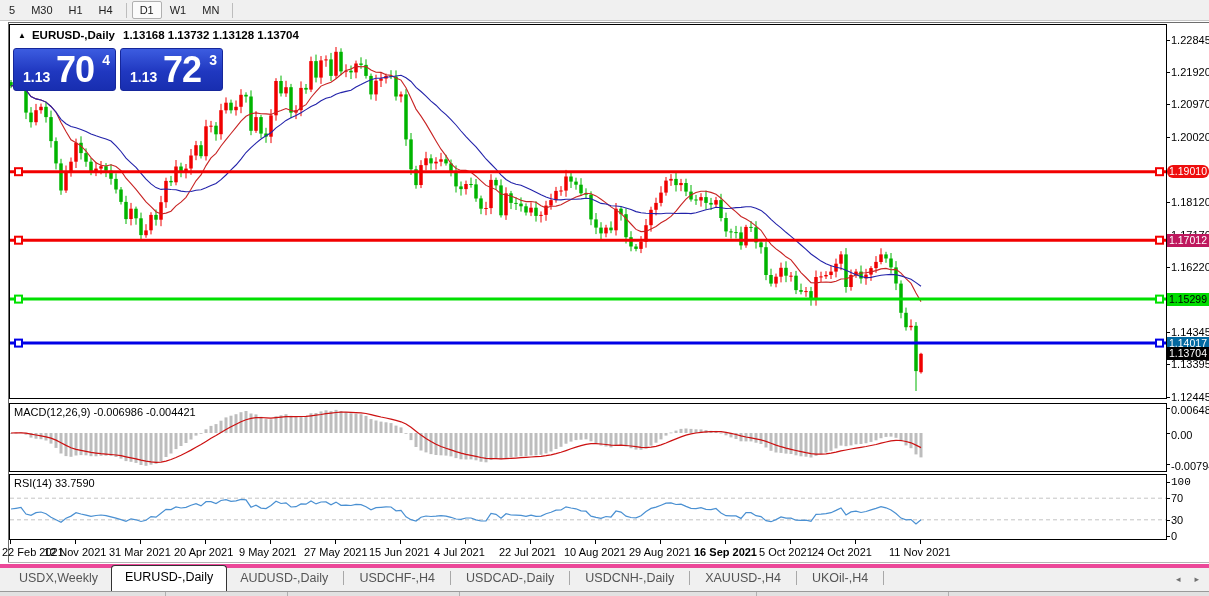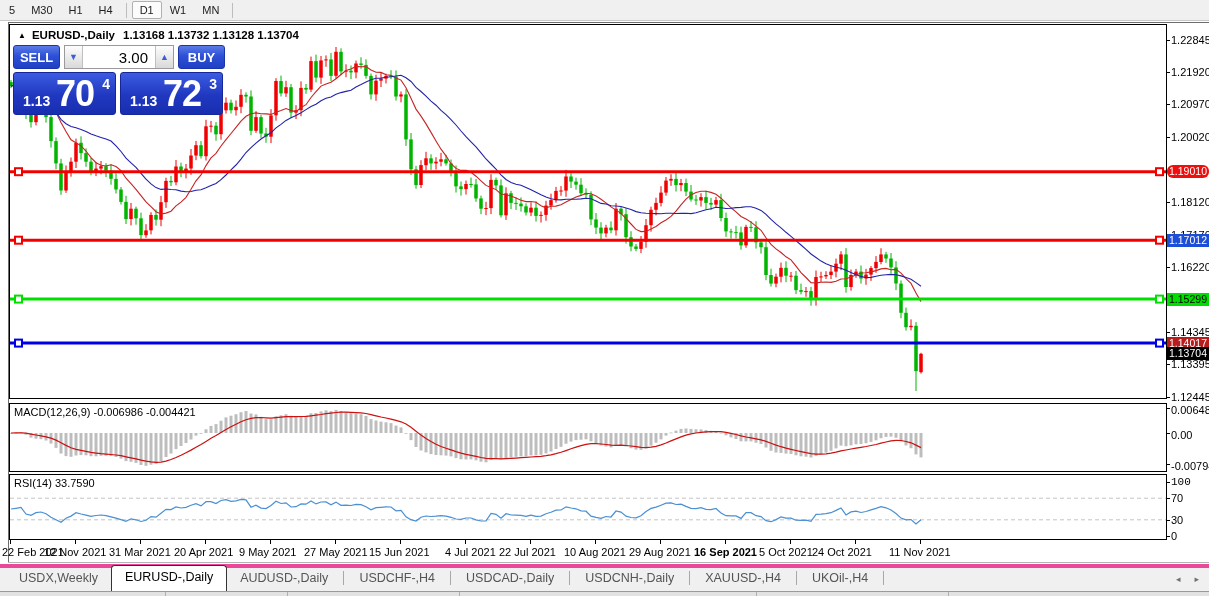--- a/index.html
+++ b/index.html
@@ -680,29 +680,20 @@
       <line x1="0" y1="44.8" x2="1156" y2="44.8" stroke="#c4c4c4" stroke-width="1" stroke-dasharray="4 3"></line>
       <polyline points="1,34.0 6,33.3 11,32.5 16,39.0 21,40.4 26,37.7 31,37.0 36,38.7 41,42.2 46,44.7 51,47.2 56,43.2 61,41.1 66,37.7 71,39.0 76,40.1 81,41.3 86,40.5 91,40.0 96,40.7 101,41.8 106,43.1 111,44.6 116,46.4 121,43.8 126,44.8 131,46.5 136,45.3 141,41.6 146,42.2 151,38.3 156,34.4 161,34.6 166,31.9 171,33.0 176,32.4 181,30.2 186,28.6 191,30.9 196,26.7 201,26.7 206,28.5 211,25.5 216,24.6 221,26.3 226,25.9 231,24.4 236,24.9 241,32.2 246,30.2 251,33.1 256,33.6 261,30.4 266,26.3 271,28.5 276,27.8 281,32.0 286,31.7 291,28.9 296,29.2 301,26.0 306,28.9 311,27.0 316,26.9 321,29.8 326,27.1 331,30.3 336,30.2 341,30.5 346,29.3 351,29.6 356,31.7 361,34.8 366,32.6 371,32.3 376,31.9 381,32.0 386,35.8 391,35.3 396,41.8 401,44.7 406,46.0 411,42.2 416,41.0 421,41.5 426,41.2 431,40.7 436,41.2 441,42.3 446,44.0 451,44.3 456,43.0 461,43.0 466,44.8 471,46.0 476,45.8 481,38.5 486,39.4 491,43.3 496,38.7 501,40.0 506,40.1 511,40.4 516,41.3 521,40.1 526,41.4 531,41.1 536,38.7 541,37.3 546,35.1 551,35.0 556,31.8 561,33.0 566,33.8 571,35.8 576,36.2 581,41.1 586,42.4 591,43.3 596,41.5 601,42.0 606,36.0 611,37.1 616,41.1 621,42.5 626,42.8 631,40.8 636,36.6 641,33.4 646,32.1 651,30.2 656,28.2 661,27.9 666,29.5 671,29.1 676,31.4 681,33.3 686,33.6 691,32.7 696,34.3 701,34.7 706,33.5 711,38.0 716,40.7 721,40.8 726,40.9 731,43.4 736,37.6 741,37.7 746,40.7 751,41.6 756,45.7 761,46.7 766,44.6 771,41.9 776,43.1 781,43.1 786,45.2 791,45.4 796,45.2 801,46.4 806,39.3 811,39.1 816,38.7 821,37.7 826,35.4 831,32.9 836,39.9 841,36.9 846,36.1 851,37.5 856,36.5 861,34.9 866,33.4 871,31.7 876,32.8 881,35.0 886,38.5 891,43.1 896,44.9 901,44.5 906,48.9 911,44.8" fill="none" stroke="#4a90d2" stroke-width="1.2"></polyline>
     </svg>
 </div>
 
 <div id="chart-title">
   <span class="tri">▲</span><span>EURUSD-,Daily</span><span class="ohlc">1.13168 1.13732 1.13128 1.13704</span>
 </div>
 
 <div id="trade-panel">
-  <div id="tp-row1">
-    <div class="tp-btn">SELL</div>
-    <div id="tp-vol">
-      <div class="spin dn">▼</div>
-      <input id="vol-input" value="3.00" style="">
-      <div class="spin up">▲</div>
-    </div>
-    <div class="tp-btn">BUY</div>
-  </div>
   <div id="tp-row2">
     <div class="price-box">
       <span class="pb-small">1.13</span>
       <span class="pb-big">70</span>
       <span class="pb-sup">4</span>
     </div>
     <div class="price-box">
       <span class="pb-small">1.13</span>
       <span class="pb-big">72</span>
       <span class="pb-sup">3</span>
@@ -728,23 +719,23 @@
     <div class="axtick" style="top: 235px;"></div>
     <div class="axlbl" style="top: 261px;">1.16220</div>
     <div class="axtick" style="top: 267px;"></div>
     <div class="axlbl" style="top: 326px;">1.14345</div>
     <div class="axtick" style="top: 332px;"></div>
     <div class="axlbl" style="top: 358px;">1.13395</div>
     <div class="axtick" style="top: 364px;"></div>
     <div class="axlbl" style="top: 391px;">1.12445</div>
     <div class="axtick" style="top: 397px;"></div>
     <div class="badge" style="top: 165px; background: rgb(238, 14, 14); color: rgb(255, 255, 255); border-radius: 6px;">1.19010</div>
-    <div class="badge" style="top: 234px; background: #1d4ed8; color: rgb(255, 255, 255);">1.17012</div>
+    <div class="badge" style="top: 234px; background: #be185d; color: rgb(255, 255, 255);">1.17012</div>
     <div class="badge" style="top: 293px; background: rgb(0, 221, 0); color: rgb(0, 0, 0);">1.15299</div>
-    <div class="badge" style="top: 337px; background: #b91c1c; color: rgb(255, 255, 255);">1.14017</div>
+    <div class="badge" style="top: 337px; background: #0369a1; color: rgb(255, 255, 255);">1.14017</div>
     <div class="badge" style="top: 347px; background: rgb(0, 0, 0); color: rgb(255, 255, 255);">1.13704</div>
     <div class="axlbl" style="top: 404px;">0.006485</div>
     <div class="axtick" style="top: 408px;"></div>
     <div class="axlbl" style="top: 429px;">0.00</div>
     <div class="axtick" style="top: 433px;"></div>
     <div class="axlbl" style="top: 460px;">-0.007947</div>
     <div class="axtick" style="top: 464px;"></div>
     <div class="axlbl" style="top: 476px; font-family: Liberation Mono, monospace;">100</div>
     <div class="axtick" style="top: 482px;"></div>
     <div class="axlbl" style="top: 492px;">70</div>
@@ -762,21 +753,21 @@
     <div class="datelbl" style="left: 109px;">31 Mar 2021</div>
     <div class="datetick" style="left: 140px;"></div>
     <div class="datelbl" style="left: 174px;">20 Apr 2021</div>
     <div class="datetick" style="left: 205px;"></div>
     <div class="datelbl" style="left: 239px;">9 May 2021</div>
     <div class="datetick" style="left: 270px;"></div>
     <div class="datelbl" style="left: 304px;">27 May 2021</div>
     <div class="datetick" style="left: 335px;"></div>
     <div class="datelbl" style="left: 369px;">15 Jun 2021</div>
     <div class="datetick" style="left: 400px;"></div>
-    <div class="datelbl" style="left: 434px; margin-left: 11px;">4 Jul 2021</div>
+    <div class="datelbl" style="left: 434px;">4 Jul 2021</div>
     <div class="datetick" style="left: 465px;"></div>
     <div class="datelbl" style="left: 499px;">22 Jul 2021</div>
     <div class="datetick" style="left: 530px;"></div>
     <div class="datelbl" style="left: 564px;">10 Aug 2021</div>
     <div class="datetick" style="left: 595px;"></div>
     <div class="datelbl" style="left: 629px;">29 Aug 2021</div>
     <div class="datetick" style="left: 660px;"></div>
     <div class="datelbl" style="left: 694px; font-weight: bold;">16 Sep 2021</div>
     <div class="datetick" style="left: 725px;"></div>
     <div class="datelbl" style="left: 759px;">5 Oct 2021</div>

